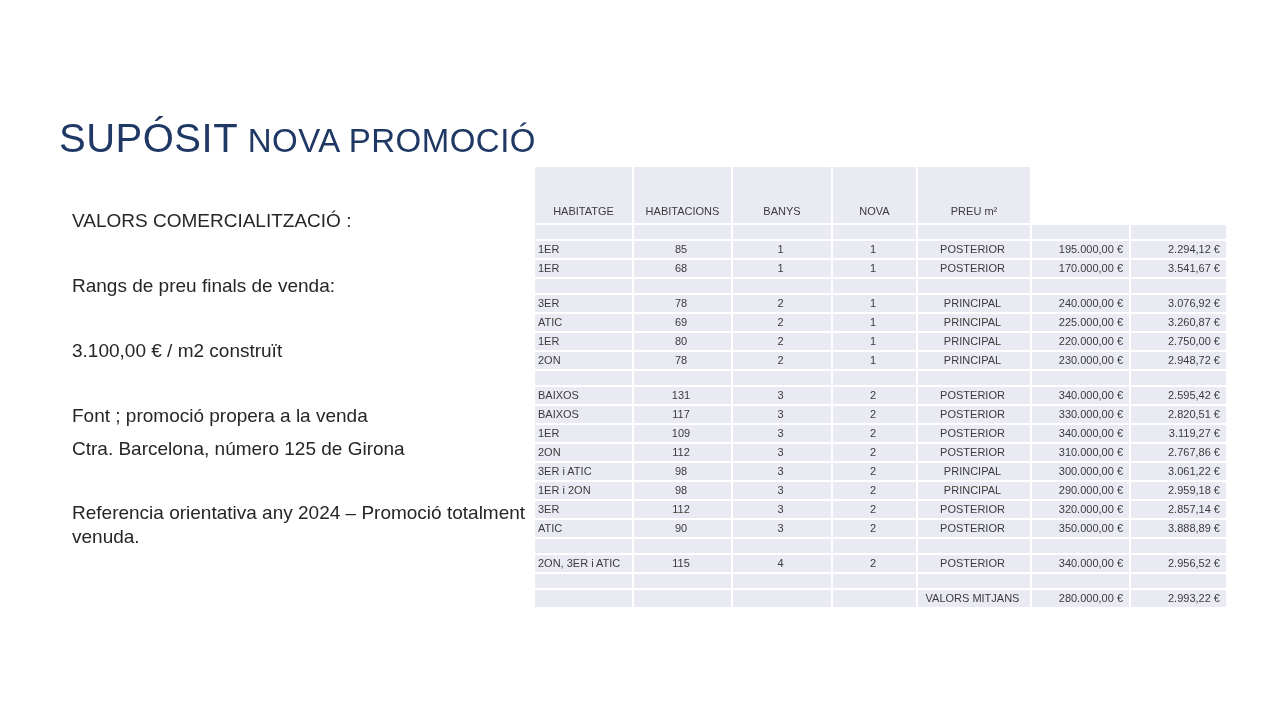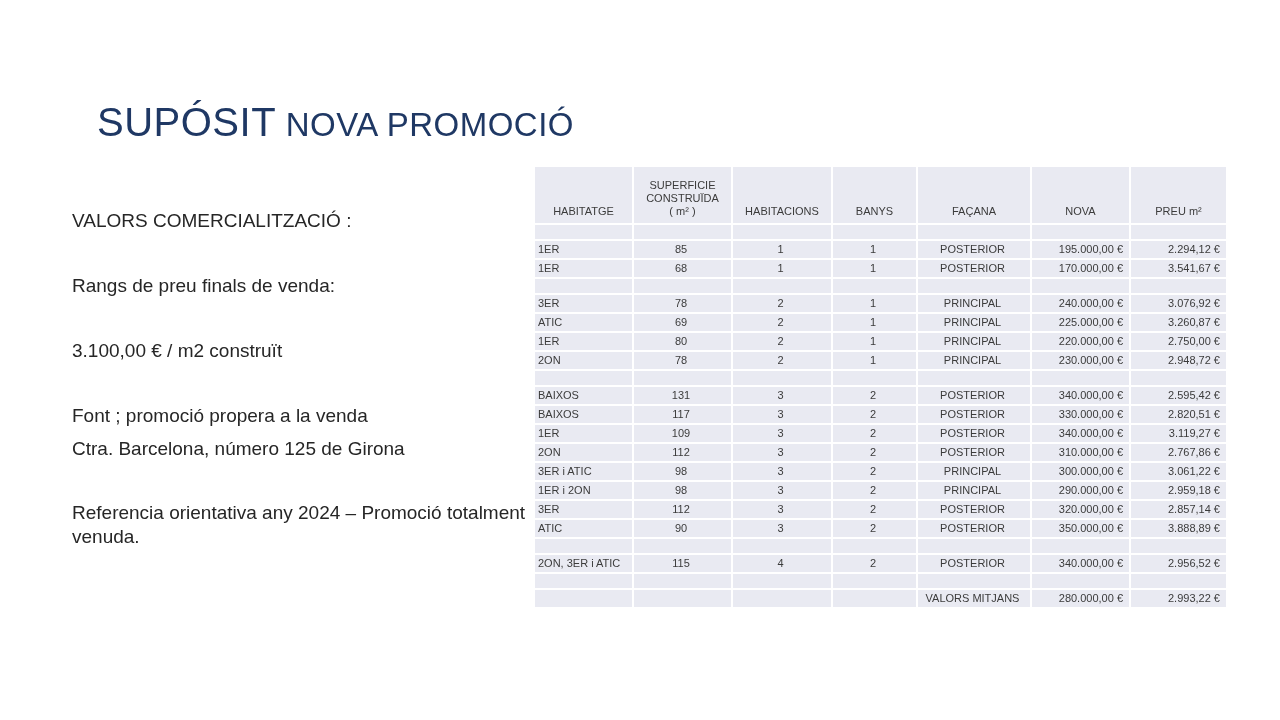--- a/index.html
+++ b/index.html
@@ -16,24 +16,23 @@
   }
   .slide {
     position: absolute;
     inset: 0;
     background: var(--bg, #FFFFFF);
   }
   
   .title {
     position: absolute;
     left: 59px;
-    top: 100px;
+    top: 116px;
     color: var(--title-color, #1F3864);
     white-space: nowrap;
-    margin-left: 38px;
   }
   .title .t-main {
     font-size: 40px;
     letter-spacing: 0.5px;
   }
   .title .t-sec {
     font-size: 33px;
     letter-spacing: 0.5px;
   }
   
@@ -111,25 +110,22 @@
     <p class="gap-big">3.100,00 € / m2 construït</p>
     <p class="gap-big">Font ; promoció propera a la venda</p>
     <p class="gap-small">Ctra. Barcelona, número 125 de Girona</p>
     <p class="gap-mid">Referencia orientativa any 2024 – Promoció totalment
 venuda.</p>
   </div>
 
   <div class="ptable">
     <div class="thead">
       <div class="hcell">HABITATGE</div>
-      <div class="hcell">SUPERFICIE CONSTRUÏDA
-( m² )</div>
       <div class="hcell">HABITACIONS</div>
       <div class="hcell">BANYS</div>
-      <div class="hcell">FAÇANA</div>
       <div class="hcell">NOVA</div>
       <div class="hcell">PREU m²</div>
     </div>
     <div style="display:contents"><div class="trow trow-empty">
           <div class="tcell a-left"></div>
           <div class="tcell a-center"></div>
           <div class="tcell a-center"></div>
           <div class="tcell a-center"></div>
           <div class="tcell a-center"></div>
           <div class="tcell a-right"></div>

